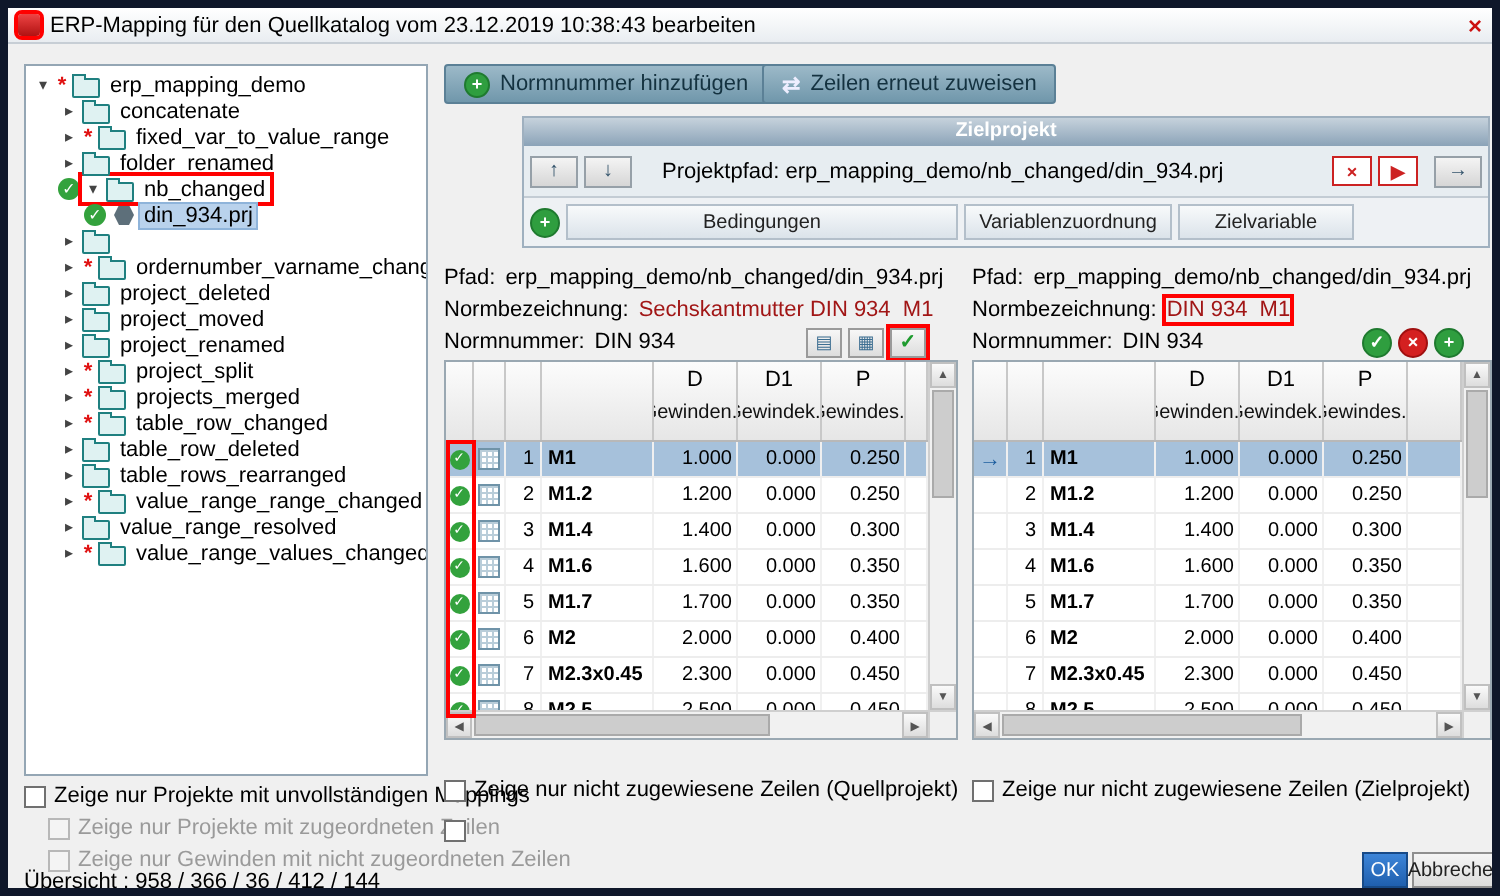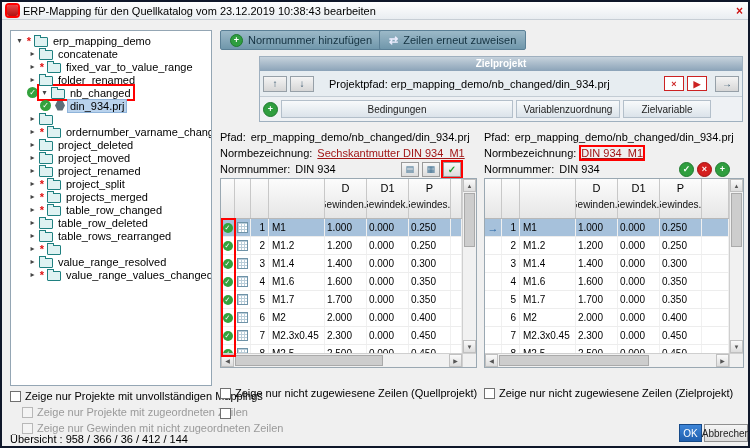--- a/index.html
+++ b/index.html
@@ -1,16 +1,16 @@
 <!DOCTYPE html>
 <html><head>
 <meta charset="utf-8">
 <style>
   body{margin:0;background:#fff;font-family:"Liberation Sans",sans-serif;}
-  .dialog{position:relative;width:750px;height:448px;background:#f0f0f0;border:2px solid #0f172a;font-size:11px;color:#000;overflow:hidden;box-sizing:border-box}
+  .dialog{position:relative;width:750px;height:448px;background:#f0f0f0;border:4px solid #0f172a;font-size:11px;color:#000;overflow:hidden;box-sizing:border-box}
   .annotate{outline:2px solid #ff0000}
   
   .titlebar{position:absolute;top:0;left:0;right:0;height:18px;background:linear-gradient(#ffffff,#e9edf1);border-bottom:1px solid #c7ced5;display:flex;align-items:center;padding:0 5px;gap:5px;box-sizing:border-box}
   .app-icon{width:11px;height:11px;background:linear-gradient(#e44,#b01212);border-radius:2px;flex:none}
   .title{white-space:nowrap}
   .close{margin-left:auto;color:#cc1111;font-weight:bold;font-size:12px;cursor:default}
   
   .tree{position:absolute;left:8px;top:28px;width:202px;height:356px;background:#fff;border:1px solid #94a6b4;overflow:hidden;padding-top:3px;box-sizing:border-box}
   .tree-row{height:13px;display:flex;align-items:center;white-space:nowrap}
   .tree-inner{display:inline-flex;align-items:center;height:13px}
@@ -39,39 +39,39 @@
   .tg-sections{height:24px;display:flex;align-items:center;gap:3px;padding:0 3px}
   .section-hdr{height:18px;background:linear-gradient(#f8fafb,#dbe3ea);border:1px solid #b3bfca;display:flex;align-items:center;justify-content:center;color:#222;font-size:10px;box-sizing:border-box}
   .circle-btn{width:13px;height:13px;border-radius:50%;color:#fff;font-size:9px;line-height:13px;text-align:center;font-weight:bold;flex:none}
   .circle-btn.green{background:#2f9e3f;border:1px solid #1f7a2f}
   .circle-btn.red{background:#d42020;border:1px solid #a01010}
   
   .panel{position:absolute;top:124px;height:242px;box-sizing:border-box;padding-top:3px}
   .panel.source{left:218px;width:257px}
   .panel.target{left:482px;width:260px}
   .info-line{height:16px;display:flex;align-items:center;gap:5px;white-space:nowrap}
-  .norm-value{color:#a11616;text-decoration:underline;white-space:pre}
+  .norm-value{color:#a11616;white-space:pre}
   .line-btns{margin-left:auto;display:flex;gap:3px;align-items:center;margin-right:16px}
   .sq-btn{width:18px;height:15px;background:linear-gradient(#f7f7f7,#ddd);border:1px solid #9a9a9a;display:flex;align-items:center;justify-content:center;font-size:9px;color:#3c6e91;box-sizing:border-box}
   .sq-btn.check{color:#1f9b2f;font-weight:bold;font-size:10px}
   
   .dtable{position:absolute;left:0;right:0;top:52px;height:190px;border:1px solid #9aa8b2;background:#fff;box-sizing:border-box;font-size:10px;overflow:hidden}
   .thead{display:flex;height:40px;margin-right:14px;background:linear-gradient(#fcfcfc,#e6e6e6);border-bottom:1px solid #b8b8b8;box-sizing:border-box}
   .th{border-right:1px solid #c8c8c8;box-sizing:border-box;display:flex;flex-direction:column;align-items:center;padding-top:3px;overflow:hidden;flex:none}
   .th.filler{flex:1}
   .th-main{font-size:11px}
   .th-sub{font-size:10px;margin-top:5px;color:#111}
   .tbody{margin-right:14px}
   .trow{display:flex;height:17px;border-bottom:1px solid #ededed;align-items:stretch}
   .trow.sel{background:#a6c1db}
   .cell{display:flex;align-items:center;border-right:1px solid #f0f0f0;box-sizing:border-box;overflow:hidden;white-space:nowrap;flex:none}
   .cell.filler{flex:1}
   .cell.num{justify-content:flex-end;padding-right:3px}
-  .cell.name{padding-left:3px;font-weight:normal}
-  .cell.val{justify-content:flex-end;padding-right:14px}
+  .cell.name{padding-left:3px;font-weight:bold}
+  .cell.val{justify-content:flex-end;padding-right:2px}
   .cell.lead1,.cell.lead2,.cell.leadA{justify-content:center}
   .grid-ico{width:9px;height:9px;border:1px solid #6f93a8;background-color:#fff;background-image:linear-gradient(#b9cdd9 1px,transparent 1px),linear-gradient(90deg,#b9cdd9 1px,transparent 1px);background-size:3px 3px}
   .cur-arrow{color:#1c5d9e;font-weight:bold;font-size:11px}
   .vscroll{position:absolute;top:0;right:0;bottom:14px;width:14px;background:#f1f1f1;border-left:1px solid #cfcfcf;display:flex;flex-direction:column;box-sizing:border-box}
   .sb-btn{height:13px;display:flex;align-items:center;justify-content:center;font-size:6px;color:#555;background:linear-gradient(#fafafa,#ddd);border:1px solid #c0c0c0;box-sizing:border-box;flex:none}
   .vtrack{flex:1;position:relative}
   .vthumb{position:absolute;top:1px;left:1px;right:1px;height:52px;background:#cdcdcd;border:1px solid #aaa}
   .hscroll{position:absolute;left:0;right:14px;bottom:0;height:14px;background:#f1f1f1;border-top:1px solid #cfcfcf;display:flex;box-sizing:border-box}
   .hscroll .sb-btn{width:13px;height:100%}
   .htrack{flex:1;position:relative}
@@ -221,20 +221,21 @@
           <span class="expander">▸</span>
           <span class="folder"></span>
           <span class="tree-label">table_rows_rearranged</span>
         </span>
       </div>
       <div class="tree-row" style="padding-left: 16px;">
         <span class="tree-inner">
           <span class="expander">▸</span>
           <span class="st-red">*</span>
           <span class="folder"></span>
+          <span class="tree-label">value_range_range_changed</span>
         </span>
       </div>
       <div class="tree-row" style="padding-left: 16px;">
         <span class="tree-inner">
           <span class="expander">▸</span>
           <span class="folder"></span>
           <span class="tree-label">value_range_resolved</span>
         </span>
       </div>
       <div class="tree-row" style="padding-left: 16px;">
@@ -273,21 +274,21 @@
         </span>
       <span class="red-btn">
           <span>▶</span>
         </span>
       <span class="mini-btn" style="margin-left:5px">
           <span>→</span>
         </span>
     </div>
     <div class="tg-sections">
       <span class="circle-btn green">+</span>
-      <span class="section-hdr" style="width:232px">Bedingungen</span>
+      <span class="section-hdr" style="width:196px">Bedingungen</span>
       <span class="section-hdr" style="width:104px">Variablenzuordnung</span>
       <span class="section-hdr" style="width:88px">Zielvariable</span>
     </div>
   </div>
 
   <div class="panel source">
     <div class="info-line">
       <span>Pfad:</span>
       <span class="path">erp_mapping_demo/nb_changed/din_934.prj</span>
     </div>

